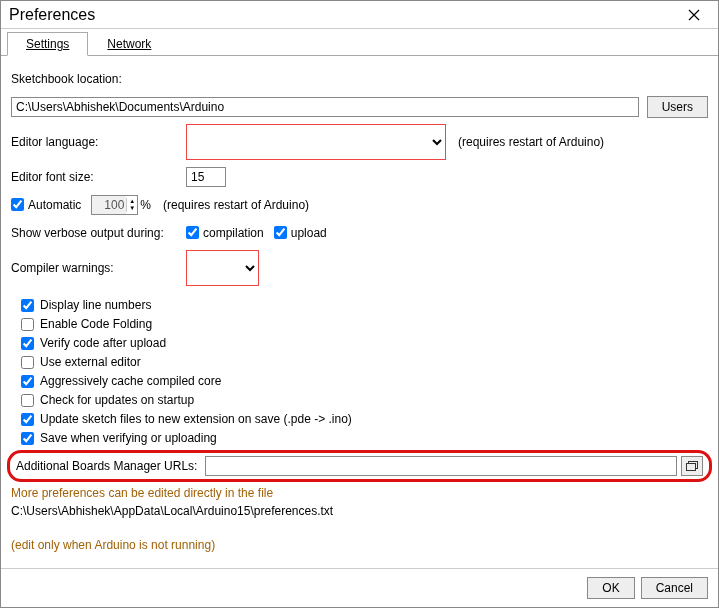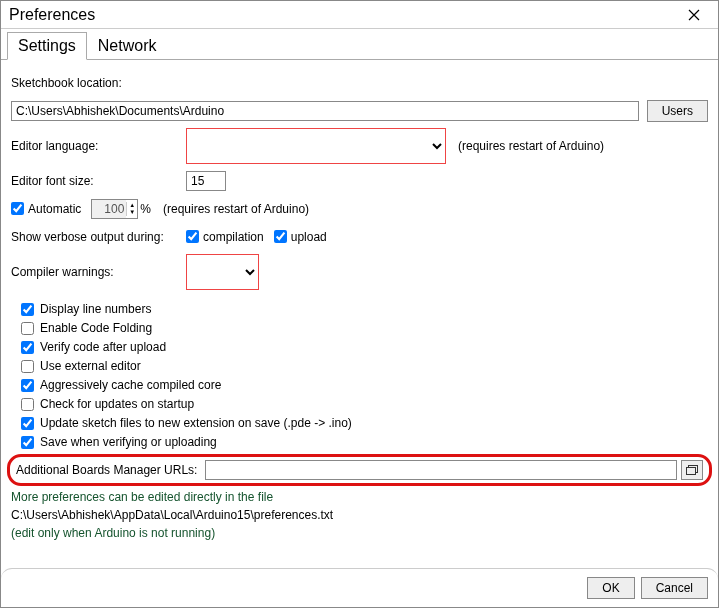--- a/index.html
+++ b/index.html
@@ -1,45 +1,45 @@
 <!DOCTYPE html>
 <html><head>
 <meta charset="utf-8">
 <style>
 * { box-sizing: border-box; margin: 0; padding: 0; }
 body { font-family: "Segoe UI", Tahoma, sans-serif; font-size: 12px; background: #fff; color: #000; width: 719px; height: 608px; overflow: hidden; border: 1px solid #888; position: relative; }
 .titlebar { display: flex; justify-content: space-between; align-items: center; height: 28px; padding: 0 4px 0 8px; border-bottom: 1px solid #ccc; }
 .titlebar .title { font-size: 16px; }
 .close-x { width: 40px; height: 26px; display: flex; align-items: center; justify-content: center; font-size: 14px; cursor: pointer; }
 .tabs { display: flex; border-bottom: 1px solid #aaa; padding-left: 6px; margin-top: 2px; }
-.tab { padding: 4px 10px; border: 1px solid transparent; cursor: pointer; font-size: 16px; position: relative; top: 1px; }
+.tab { padding: 4px 18px; border: 1px solid transparent; cursor: pointer; font-size: 12px; position: relative; top: 1px; text-decoration: underline; }
 .tab.active { border: 1px solid #aaa; border-bottom: 1px solid #fff; background: #fff; }
 .content { padding: 12px 10px 0 10px; }
 .row { display: flex; align-items: center; margin-bottom: 6px; min-height: 22px; }
 .label-col { width: 175px; flex-shrink: 0; }
 .textfield { border: 1px solid #888; padding: 2px 4px; font-size: 12px; height: 20px; background: #fff; }
 .textfield.path { width: 100%; }
 .textfield.small { width: 40px; }
 .btn { border: 1px solid #888; background: #eee; padding: 2px 14px; font-size: 12px; height: 22px; cursor: pointer; }
 select { border: 1px solid #ef4444; font-size: 12px; height: 20px; background: #fff; padding: 17px 2px; }
 .wide-select { width: 260px; }
 .narrow-select { width: 73px; }
 .note { margin-left: 12px; font-size: 12px; }
 .chk-row { display: flex; align-items: center; margin-bottom: 5px; margin-left: 10px; }
 .chk-row input[type=checkbox] { margin-right: 6px; }
 input[type=checkbox] { width: 13px; height: 13px; }
 .spinner { display: inline-flex; align-items: center; border: 1px solid #888; height: 20px; }
 .spinner input { border: none; width: 34px; text-align: right; padding: 0 2px; font-size: 12px; height: 18px; background: #f0f0f0; }
 .spinner .arrows { display: flex; flex-direction: column; font-size: 6px; line-height: 7px; padding: 0 2px; border-left: 1px solid #ccc; cursor: pointer; }
-.gray-text { color: #14532d; }
+.gray-text { color: #a16207; }
 .highlight-row { display: flex; align-items: center; border: 3px solid #d11; border-radius: 14px; padding: 3px 6px; margin: 4px -4px 2px -4px; }
 .highlight-row .label { flex-shrink: 0; margin-right: 8px; }
 .highlight-row input { flex: 1; }
 .icon-btn { width: 22px; height: 20px; border: 1px solid #888; background: #eee; margin-left: 4px; display: flex; align-items: center; justify-content: center; cursor: pointer; }
-.footer { position: absolute; bottom: 0; left: 0; right: 0; display: flex; justify-content: flex-end; padding: 8px 10px; border-top: 1px solid #ccc; gap: 6px; background: #fff; border-radius: 11px; }
+.footer { position: absolute; bottom: 0; left: 0; right: 0; display: flex; justify-content: flex-end; padding: 8px 10px; border-top: 1px solid #ccc; gap: 6px; background: #fff; }
 .inline-chk { display: inline-flex; align-items: flex-start; margin-right: 10px; }
 .inline-chk input { margin-right: 4px; }
 .path-row { display: flex; gap: 8px; align-items: center; }
 .path-row .textfield { flex: 1; }
 </style>
 </head>
 <body>
 
 <div class="titlebar">
   <span class="title">Preferences</span>
@@ -147,20 +147,20 @@
     <div class="icon-btn">
       <svg width="12" height="11" viewBox="0 0 12 11">
         <rect x="2.5" y="0.5" width="9" height="7" fill="none" stroke="#333"></rect>
         <rect x="0.5" y="2.5" width="9" height="7" fill="#eee" stroke="#333"></rect>
       </svg>
     </div>
   </div>
 
   <div style="margin-top:4px" class="gray-text">More preferences can be edited directly in the file</div>
   <div style="margin-top:4px">C:\Users\Abhishek\AppData\Local\Arduino15\preferences.txt</div>
-  <div style="margin-top:4px" class="gray-text">(edit only when Arduino is not running)</div>
+  <div style="margin-top:20px" class="gray-text">(edit only when Arduino is not running)</div>
 
 </div>
 
 <div class="footer">
   <button class="btn">OK</button>
   <button class="btn">Cancel</button>
 </div>
 
 </body></html>

